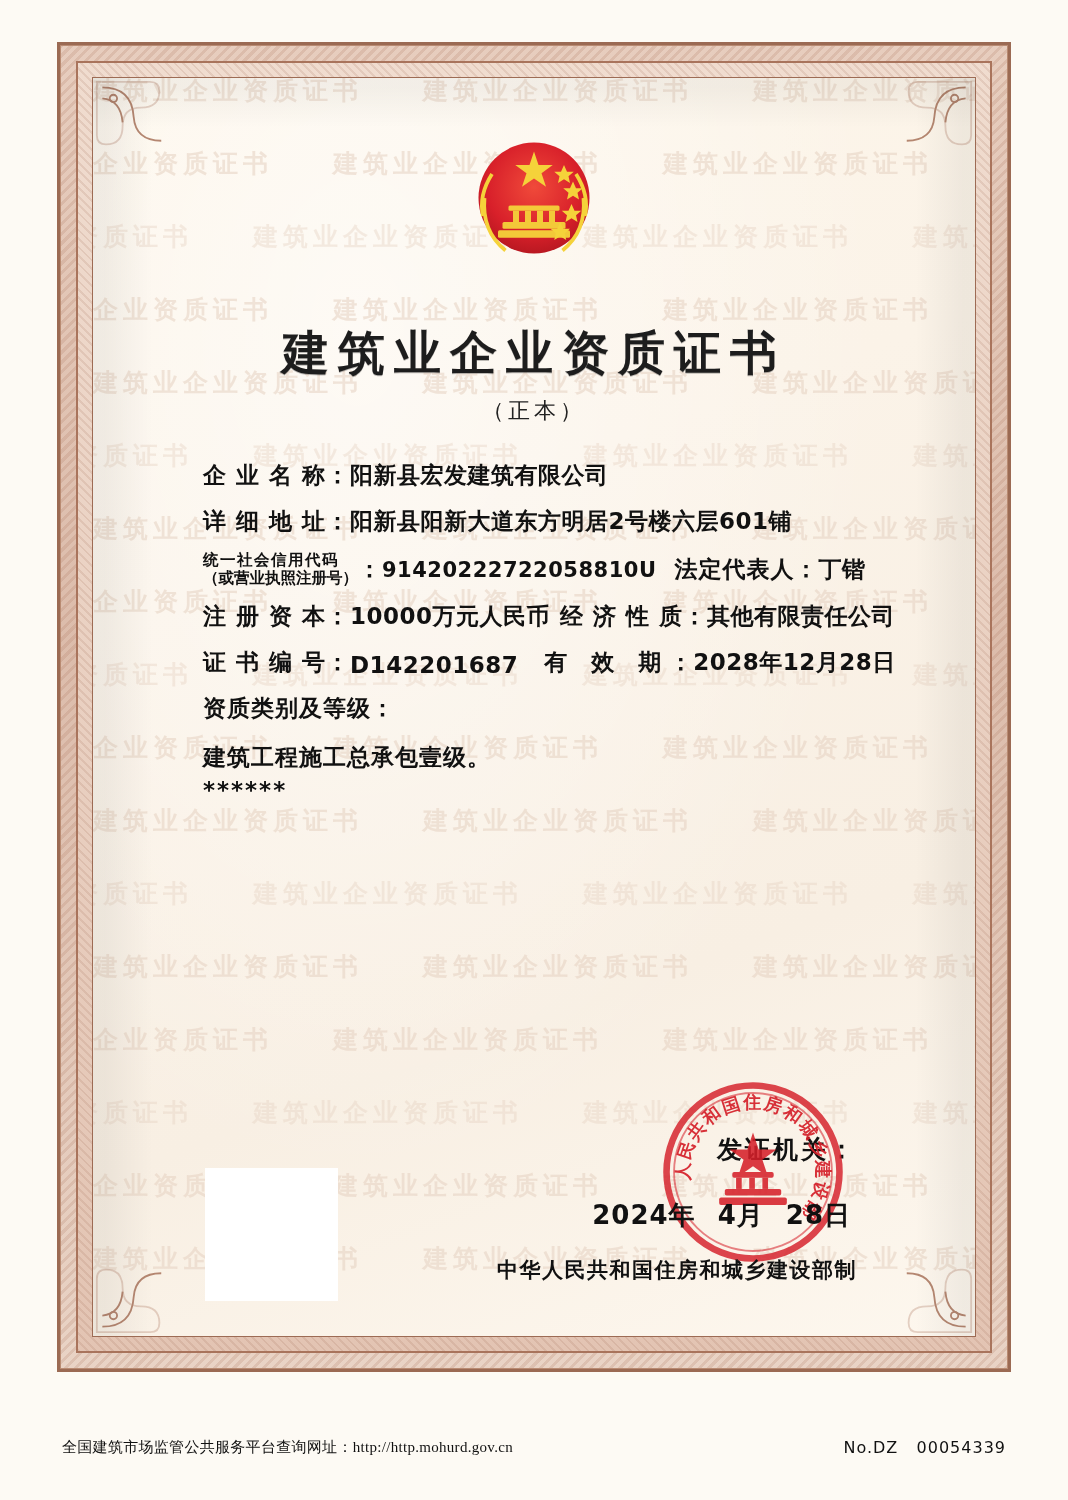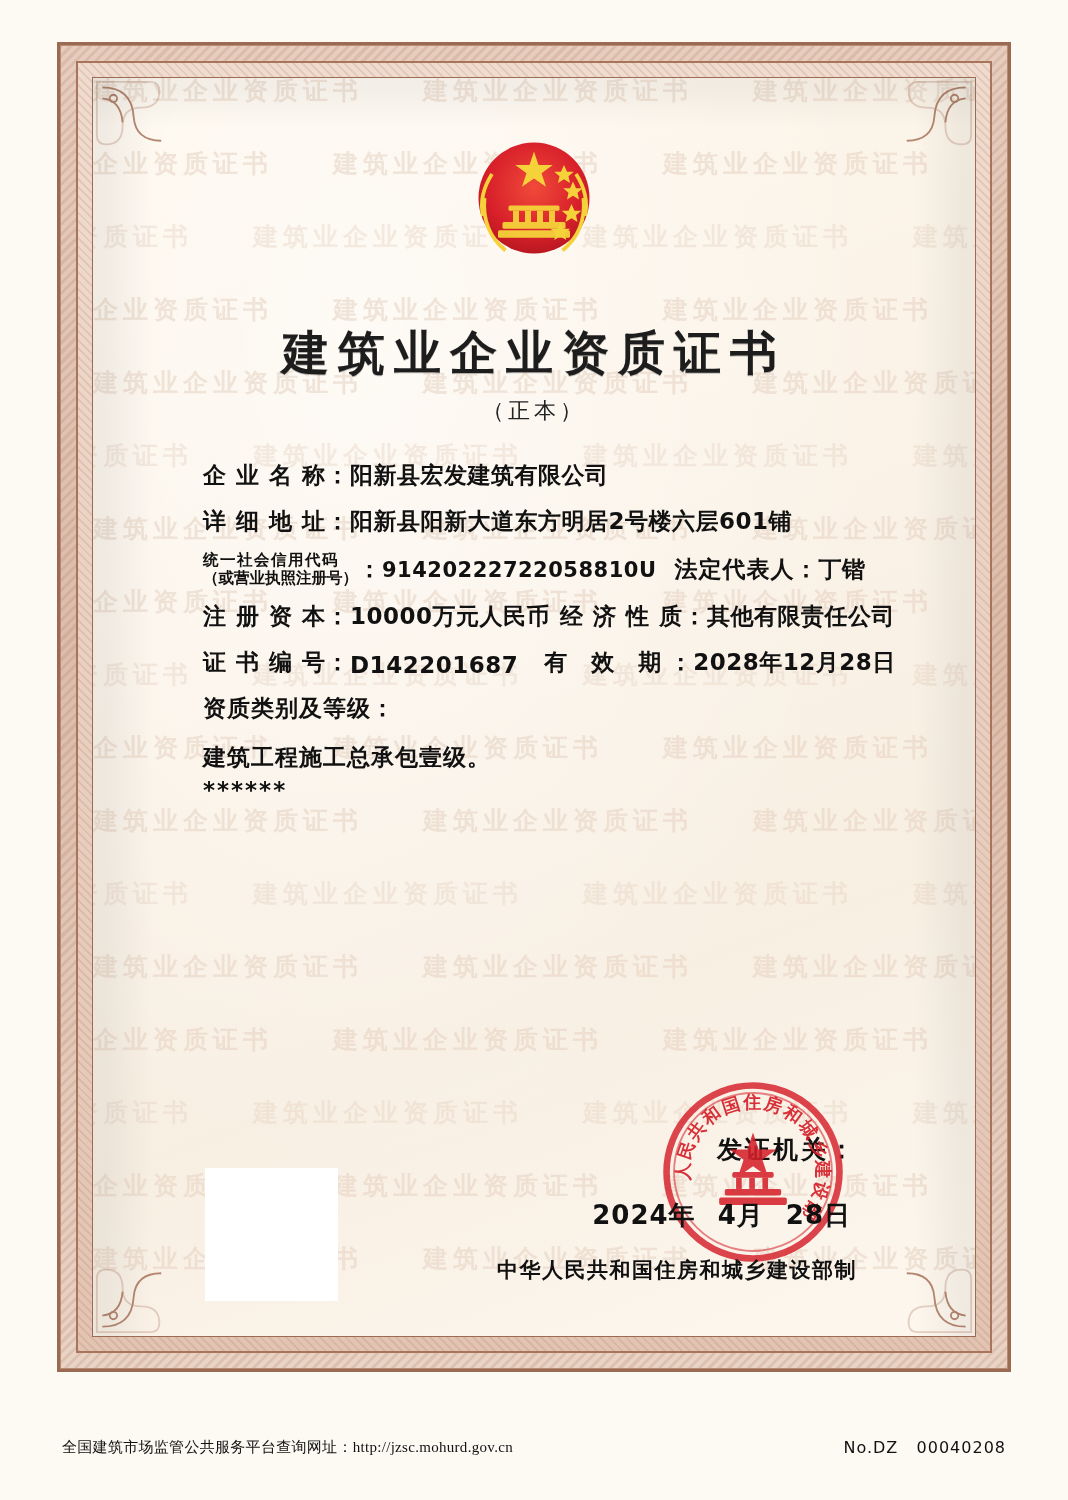--- a/index.html
+++ b/index.html
@@ -406,21 +406,21 @@
 
         </div>
 
         <div class="scan-shade"></div>
       </div>
     </div>
   </div>
 
   <div class="footer">
     <div class="footer-left">
-      <span>全国建筑市场监管公共服务平台查询网址：</span><span class="url">http://jzsc.mohurd.gov.cn</span>
+      <span>全国建筑市场监管公共服务平台查询网址：</span><span class="url">http://http.mohurd.gov.cn</span>
     </div>
     <div class="footer-right">
       <span>No.DZ</span>
       &nbsp;
-      <span>00040208</span>
+      <span>00054339</span>
     </div>
   </div>
 </div>
 
 </body></html>

